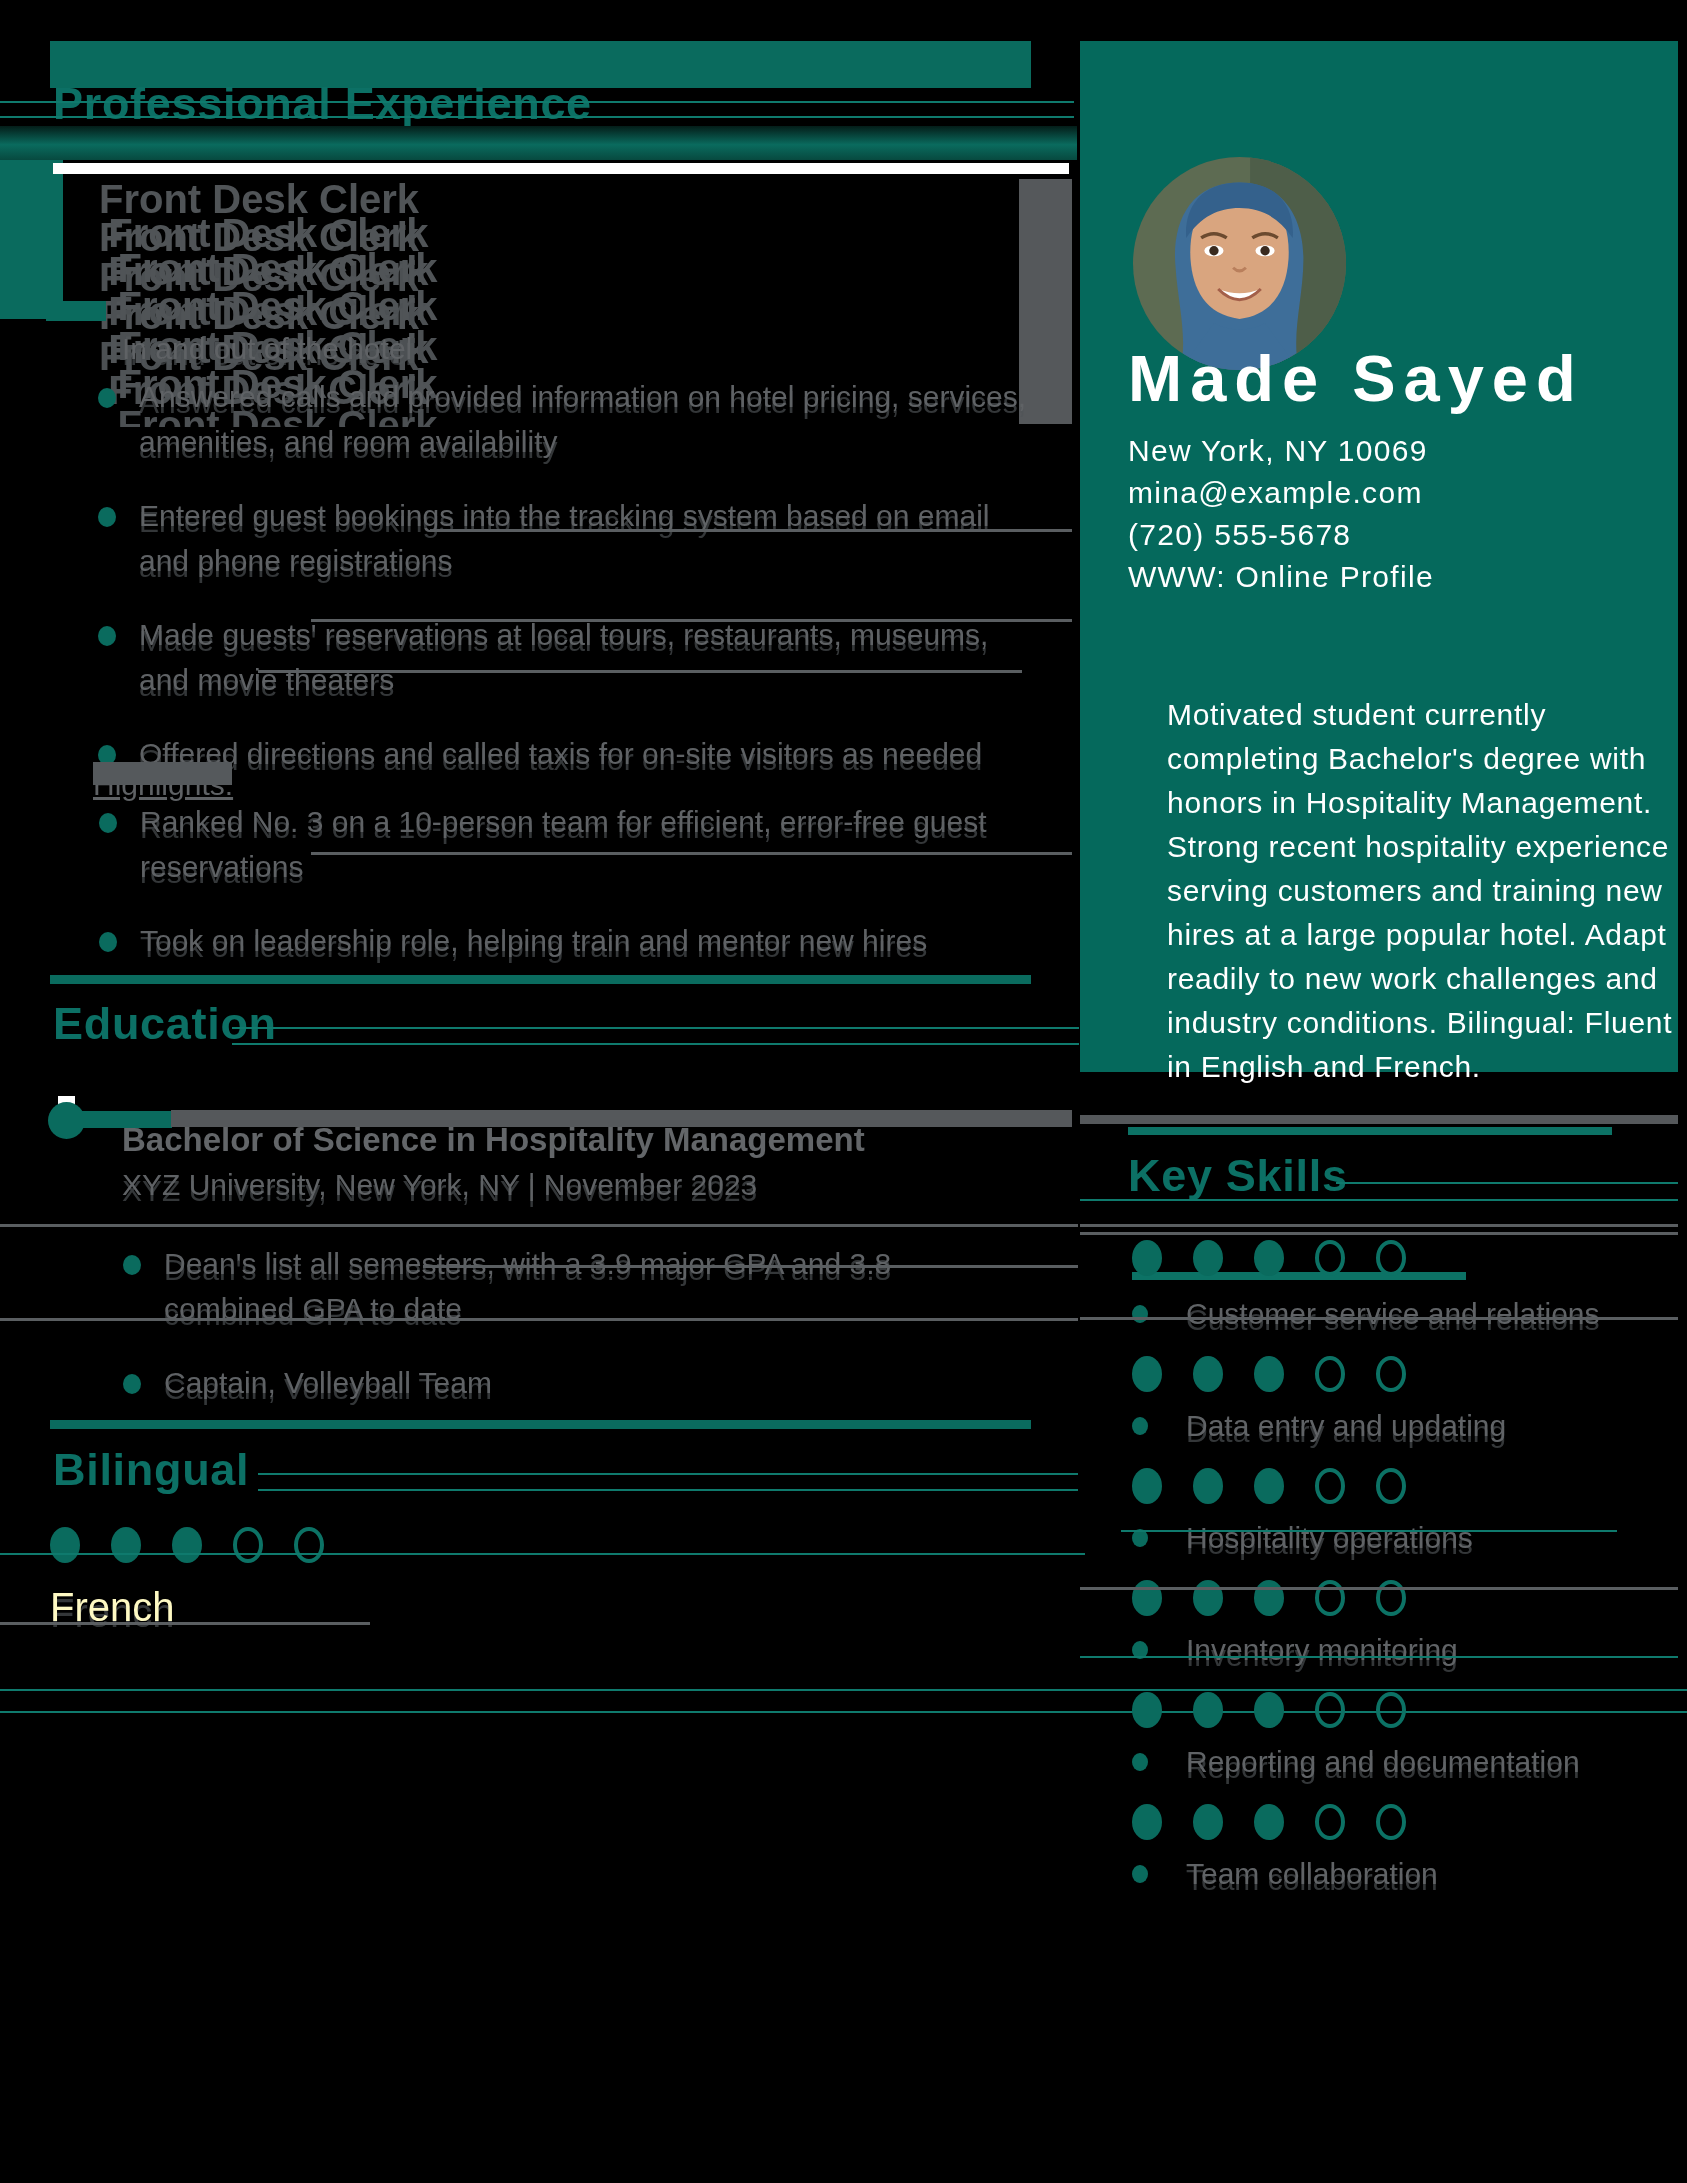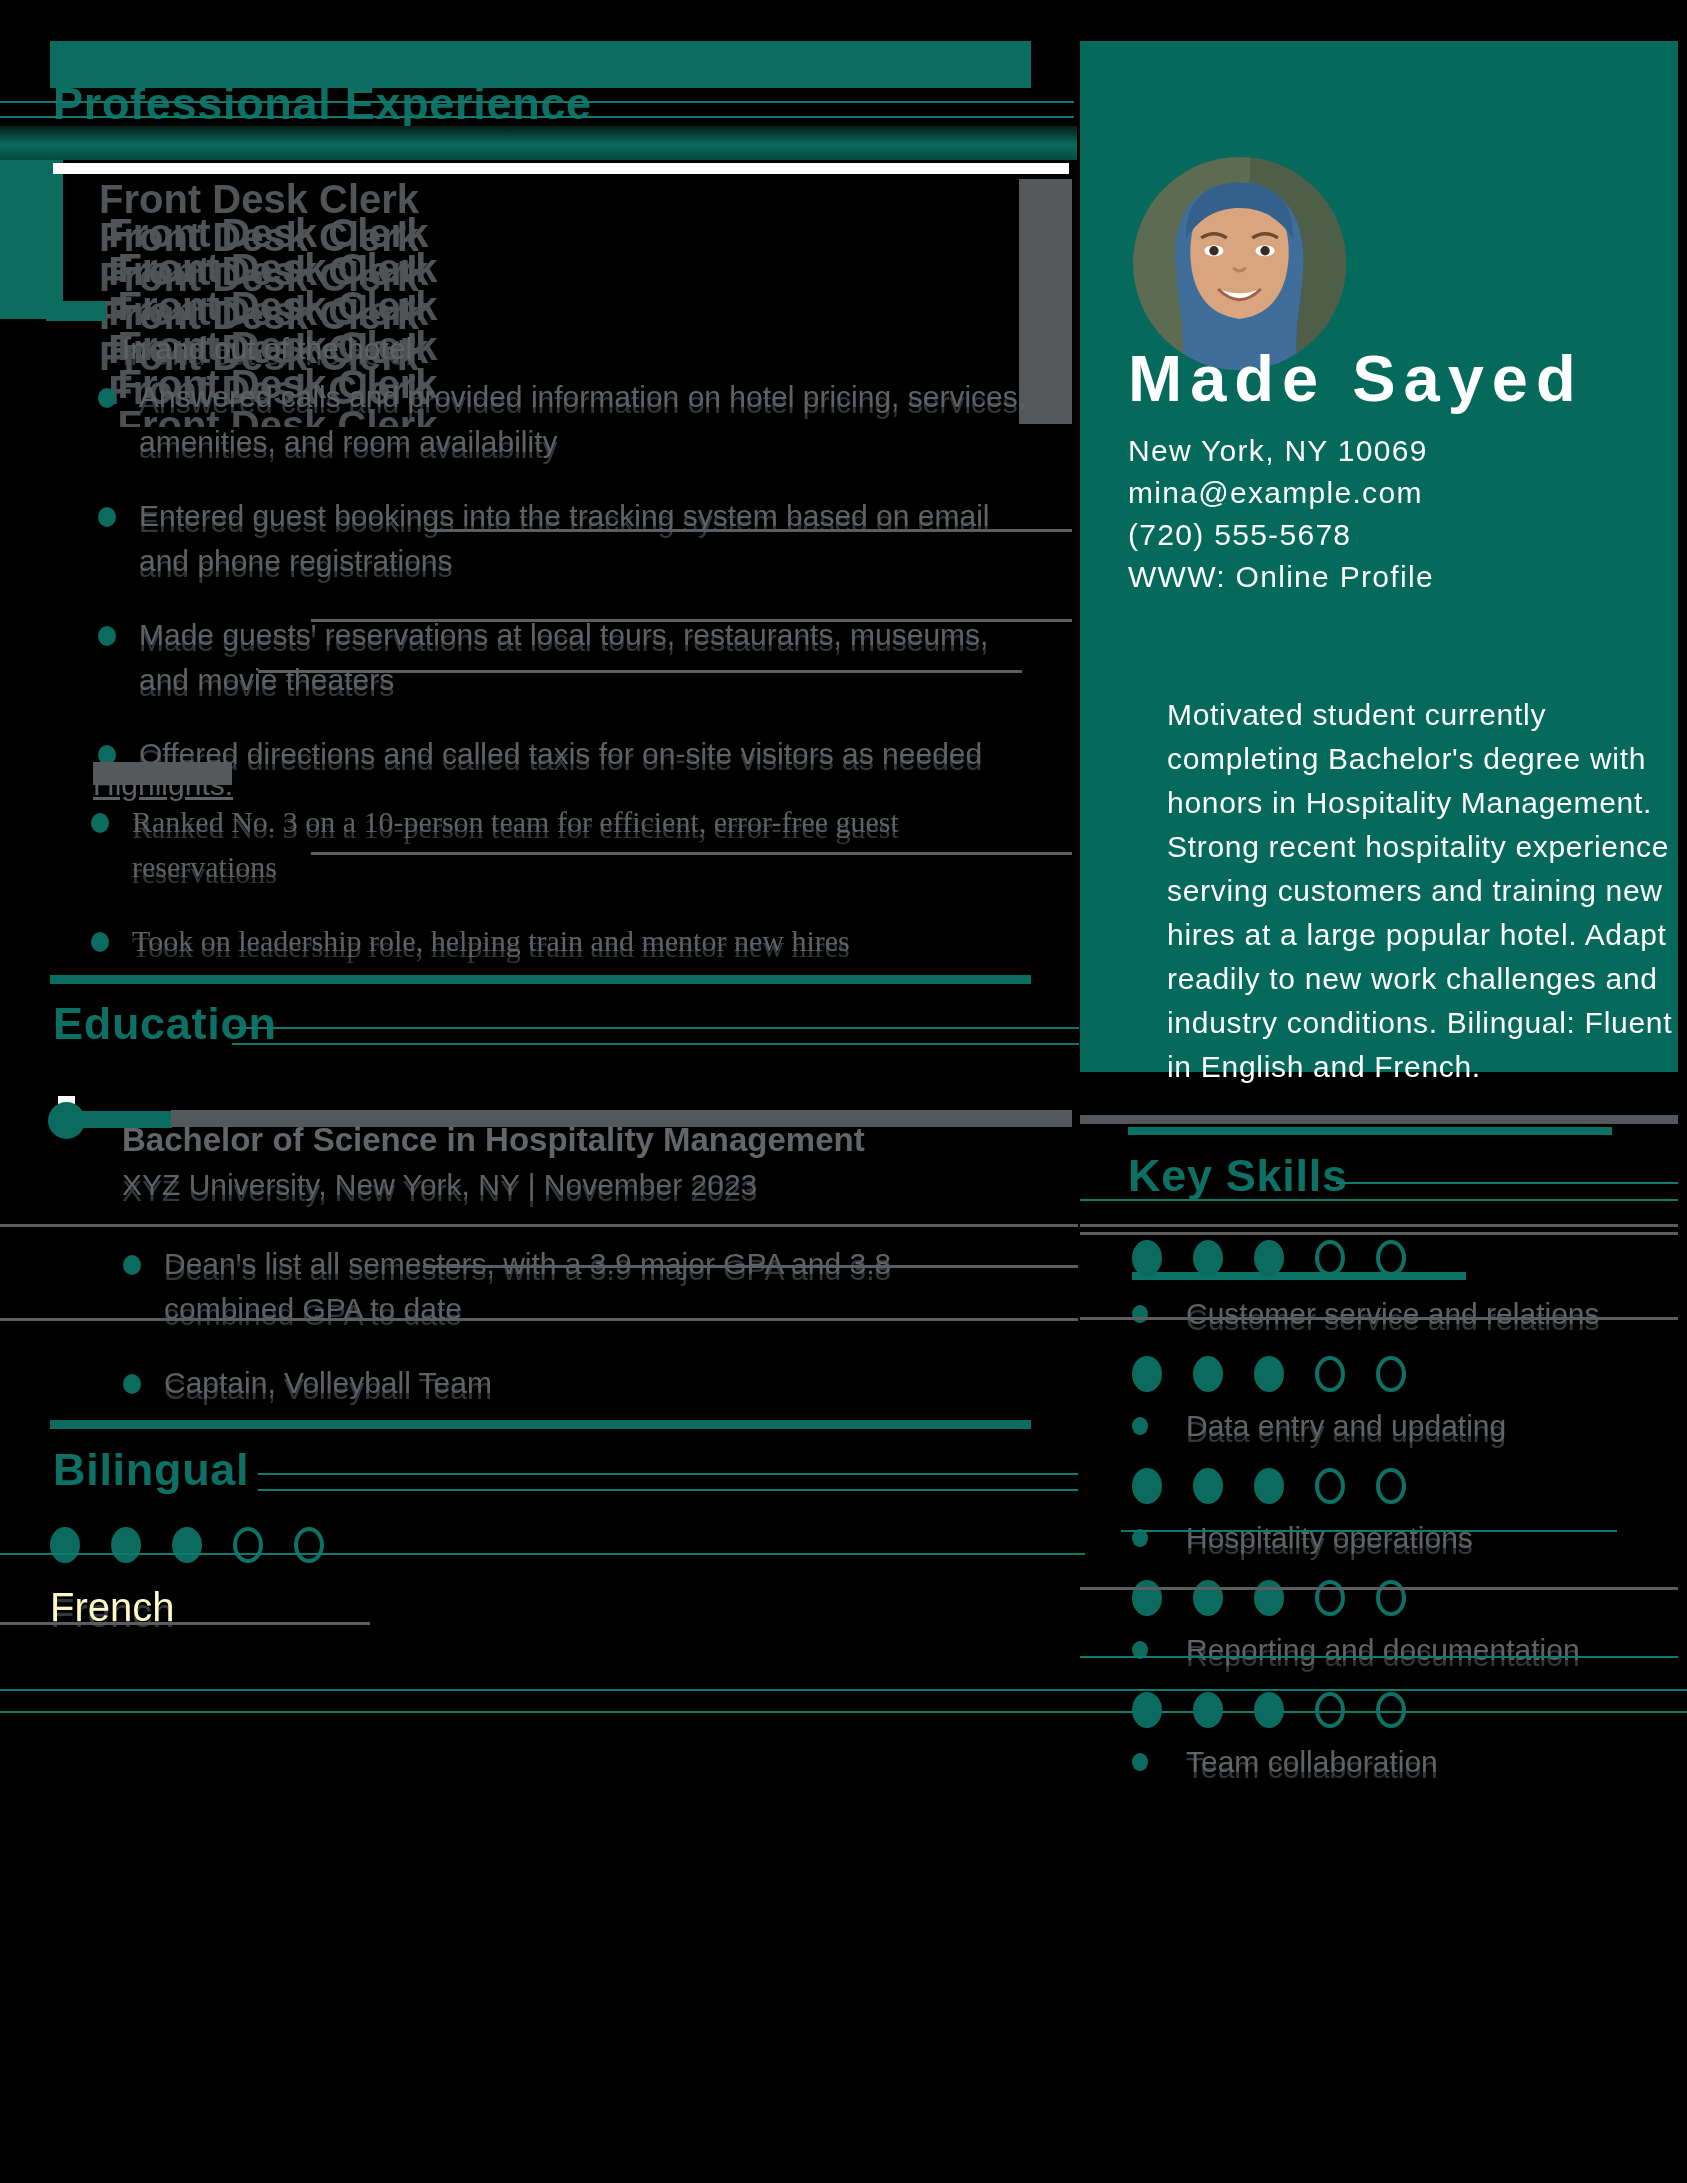--- a/index.html
+++ b/index.html
@@ -74,21 +74,21 @@
       <li>Answered calls and provided information on hotel pricing, services, amenities, and room availability</li>
       <li>Entered guest bookings into the tracking system based on email and phone registrations</li>
       <li>Made guests' reservations at local tours, restaurants, museums, and movie theaters</li>
       <li>Offered directions and called taxis for on-site visitors as needed</li>
     </ul>
 </div>
 
 <div class="abs hl-label" style="left:93px;top:728px;margin-top:40px;">Highlights:</div>
 <div class="abs gray-box" style="left:93px;top:762px;width:139px;height:22.5px;"></div>
 
-<div class="abs" style="left:90px;top:799px;width:946px;font-family:Liberation Serif, serif;">
+<div class="abs" style="left:98px;top:799px;width:946px;">
   <ul class="blist body-text smear" id="hl-bullets">
       <li>Ranked No. 3 on a 10-person team for efficient, error-free guest reservations</li>
       <li>Took on leadership role, helping train and mentor new hires</li>
     </ul>
 </div>
 
 <div class="gline" style="left:430px;top:529px;width:642px;"></div>
 <div class="gline" style="left:311px;top:619px;width:761px;"></div>
 <div class="gline" style="left:258px;top:670px;width:764px;"></div>
 <div class="gline" style="left:311px;top:852px;width:761px;"></div>
@@ -227,20 +227,33 @@
     <div class="skill-row">
       <div class="dots">
         <span class="dot filled"></span>
         <span class="dot filled"></span>
         <span class="dot filled"></span>
         <span class="dot hollow"></span>
         <span class="dot hollow"></span>
       </div>
       <div class="skill-label smear">
         <span class="mini-dot"></span>
+        <span>Inventory monitoring</span>
+      </div>
+    </div>
+    <div class="skill-row">
+      <div class="dots">
+        <span class="dot filled"></span>
+        <span class="dot filled"></span>
+        <span class="dot filled"></span>
+        <span class="dot hollow"></span>
+        <span class="dot hollow"></span>
+      </div>
+      <div class="skill-label smear">
+        <span class="mini-dot"></span>
         <span>Reporting and documentation</span>
       </div>
     </div>
     <div class="skill-row">
       <div class="dots">
         <span class="dot filled"></span>
         <span class="dot filled"></span>
         <span class="dot filled"></span>
         <span class="dot hollow"></span>
         <span class="dot hollow"></span>

